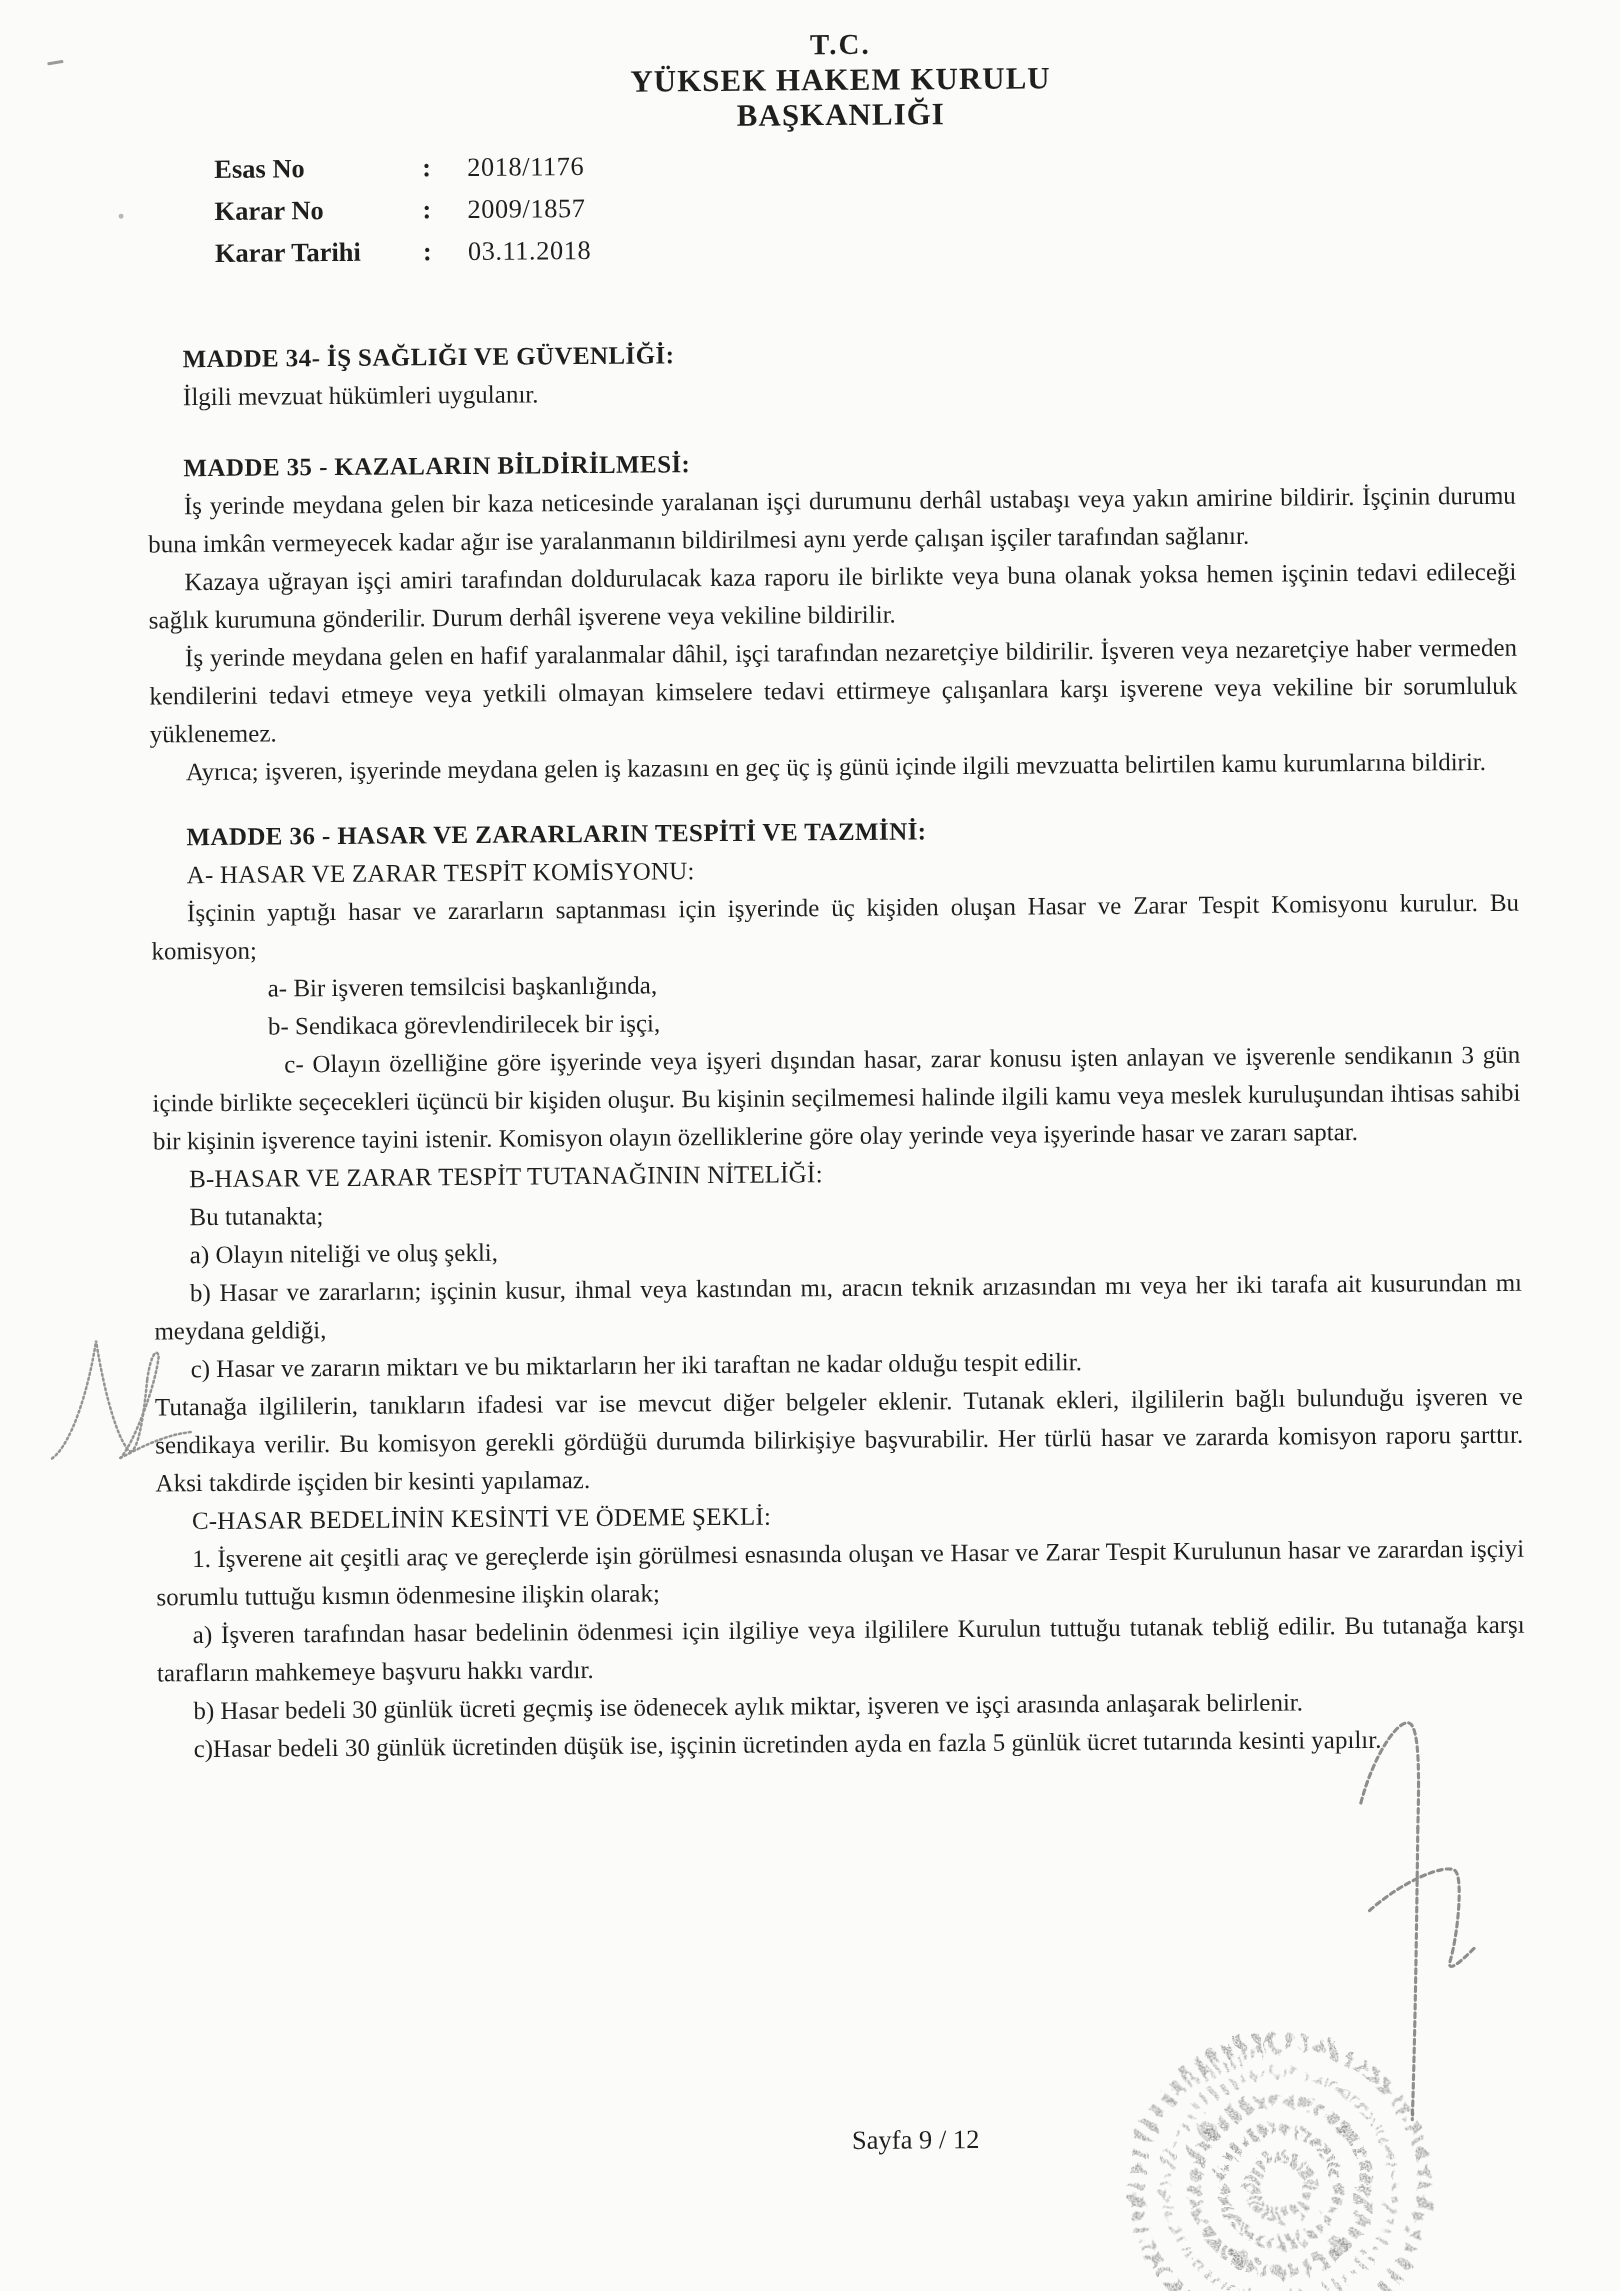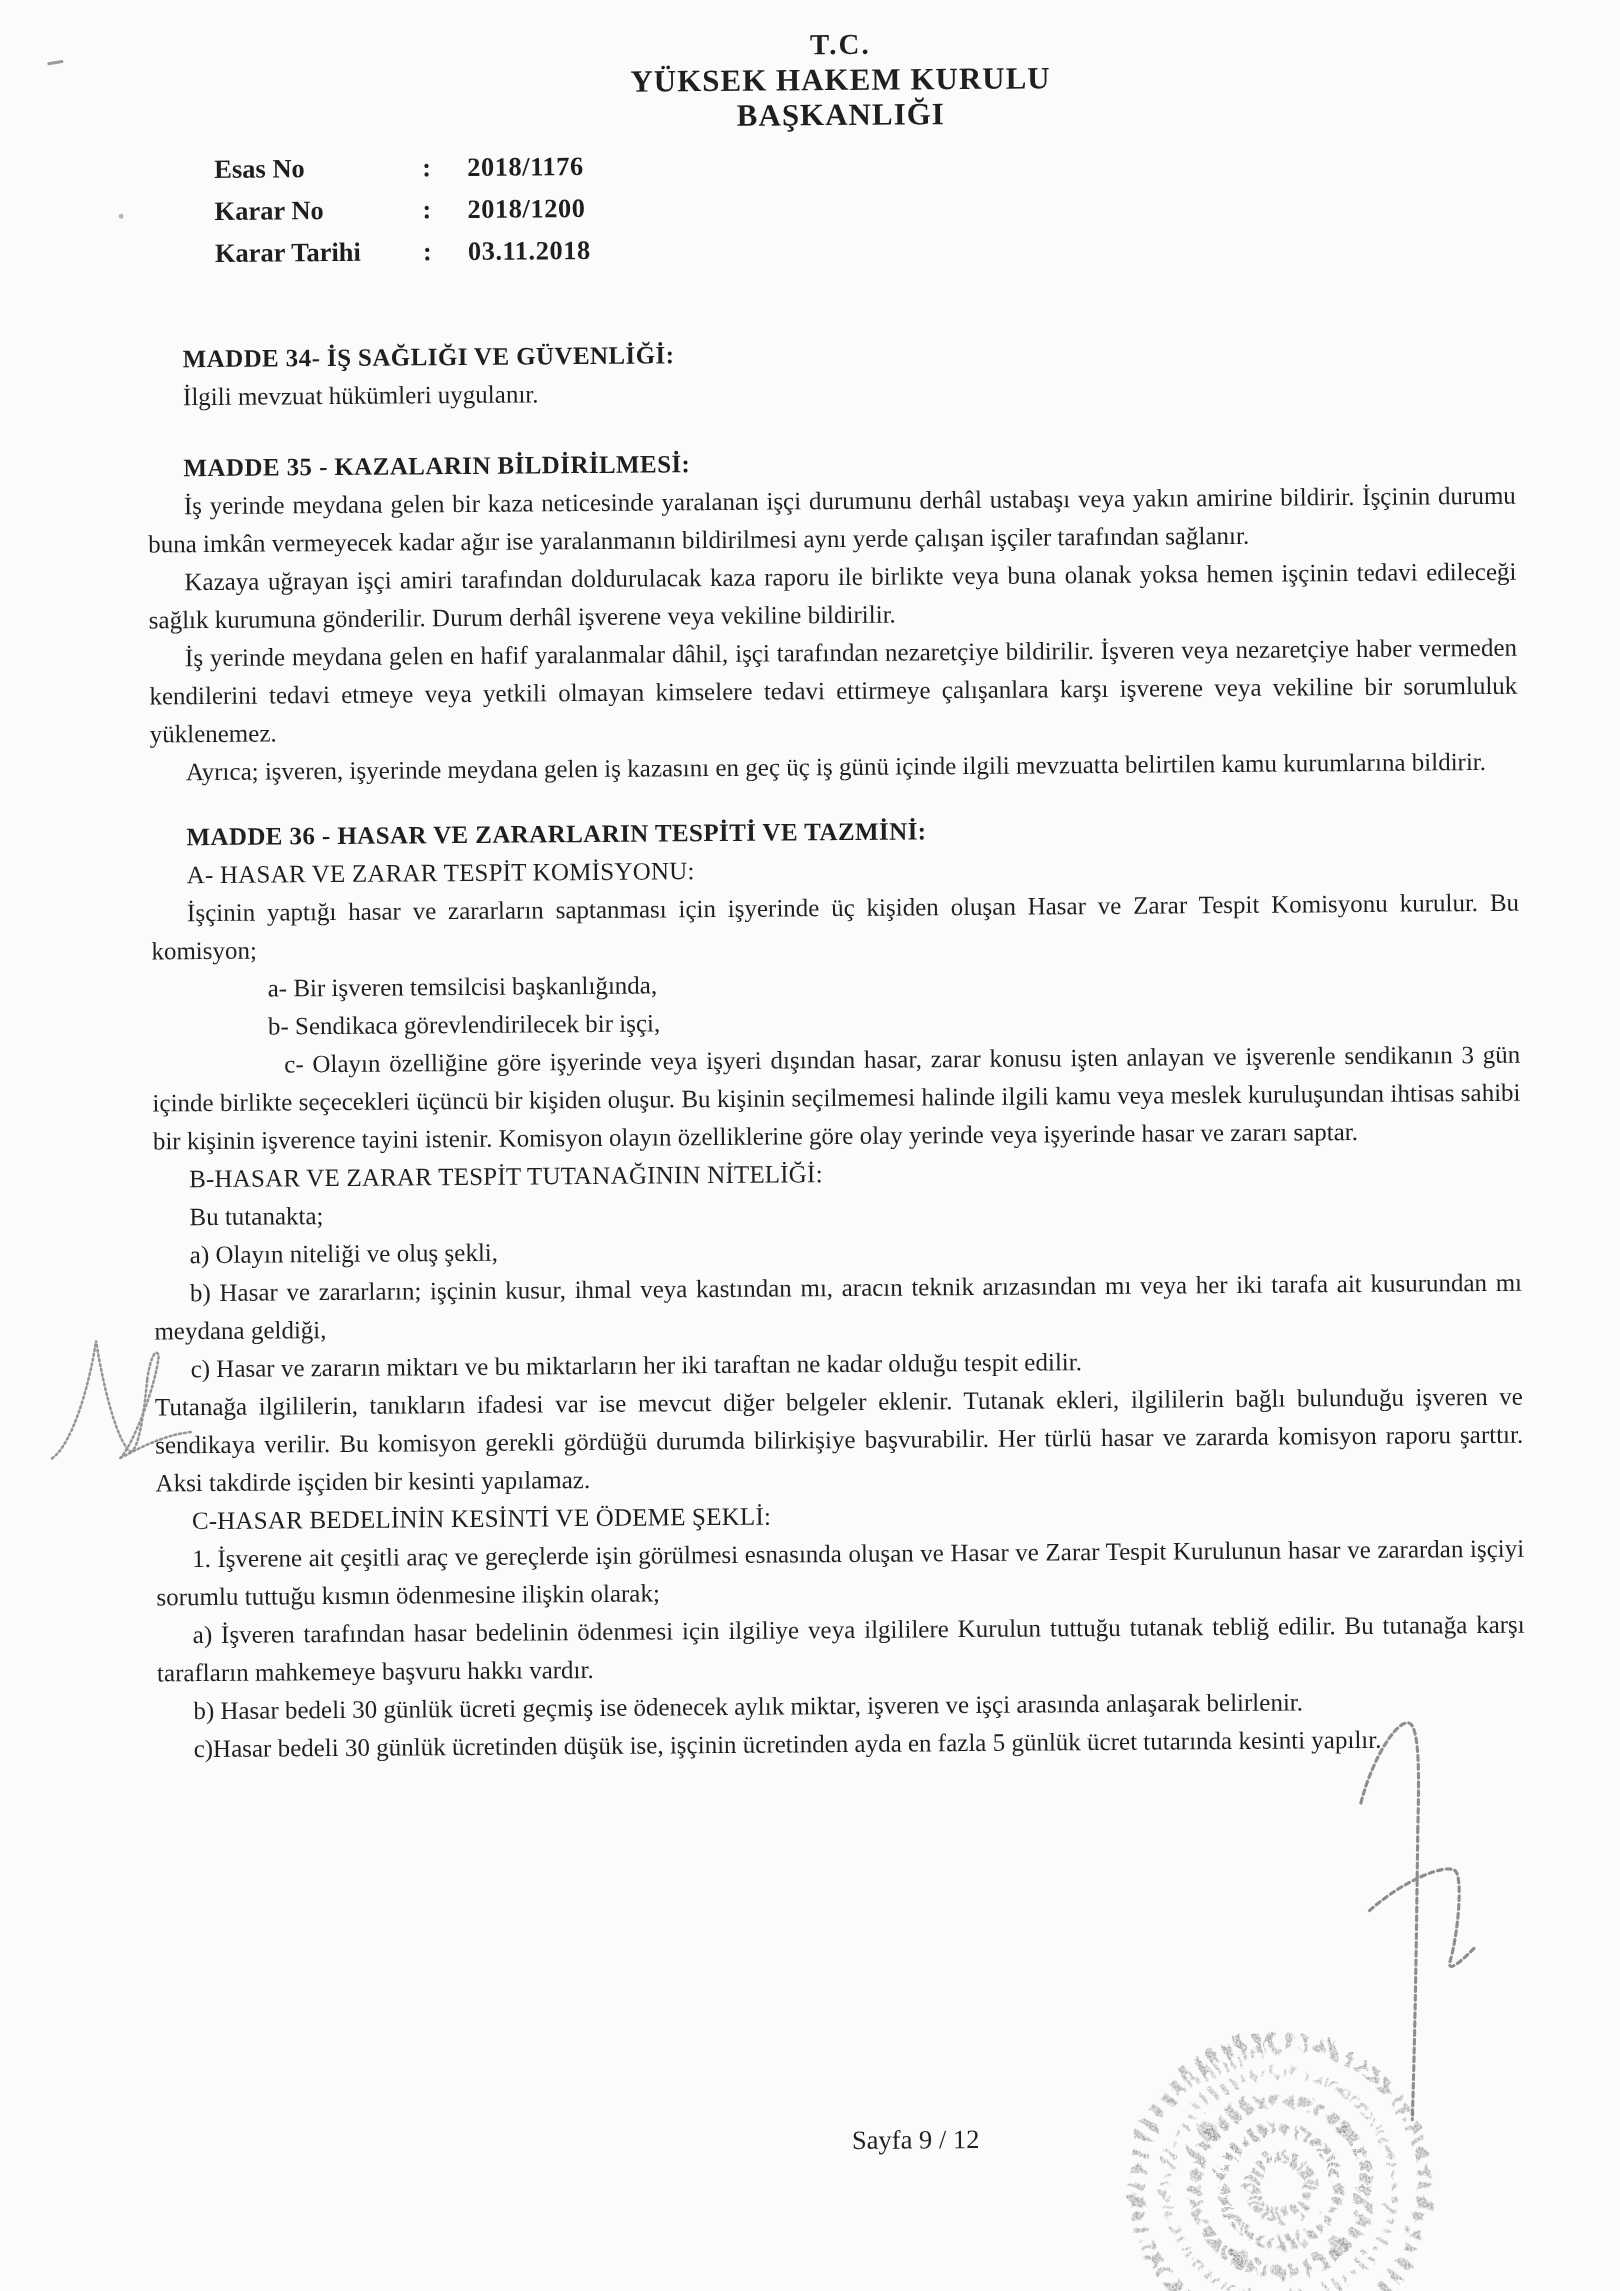--- a/index.html
+++ b/index.html
@@ -14,21 +14,21 @@
   .hdr{position:absolute;top:27.4px;left:0;right:0;text-align:center;transform:translateX(38px);
        font-weight:bold;line-height:35px;}
   .hdr .l1{font-size:29px;letter-spacing:2px;}
   .hdr .l2{font-size:31px;letter-spacing:1px;}
   .hdr .l3{font-size:31px;letter-spacing:1px;}
   
   .meta{position:absolute;top:149px;left:221px;font-size:26.5px;}
   .meta .row{display:flex;height:42px;align-items:baseline;}
   .meta .lab{width:208px;font-weight:bold;}
   .meta .sep{width:45px;font-weight:bold;}
-  .meta .val{font-weight:bold;letter-spacing:0.5px;}
+  .meta .val{font-weight:normal;letter-spacing:0.5px;}
   
   .bodytxt{position:absolute;top:335px;left:152px;width:1368px;
            font-size:25px;line-height:38px;}
   .bodytxt p{margin:0;}
   .h{font-weight:bold;margin-left:36px !important;letter-spacing:0.4px;}
   .sub{margin-left:36px !important;letter-spacing:0.2px;}
   .para{text-indent:36px;text-align:justify;}
   .para0{text-indent:0;text-align:justify;}
   .para-deep{text-indent:132px;text-align:justify;}
   .list{margin-left:116px !important;}
@@ -58,21 +58,21 @@
 
   <div class="meta">
     <div class="row">
       <span class="lab">Esas No</span>
       <span class="sep">:</span>
       <span class="val">2018/1176</span>
     </div>
     <div class="row">
       <span class="lab">Karar No</span>
       <span class="sep">:</span>
-      <span class="val">2018/1200</span>
+      <span class="val">2009/1857</span>
     </div>
     <div class="row">
       <span class="lab">Karar Tarihi</span>
       <span class="sep">:</span>
       <span class="val">03.11.2018</span>
     </div>
   </div>
 
   <div class="bodytxt">
     <p class="h">MADDE 34-  İŞ SAĞLIĞI VE GÜVENLİĞİ:</p>

